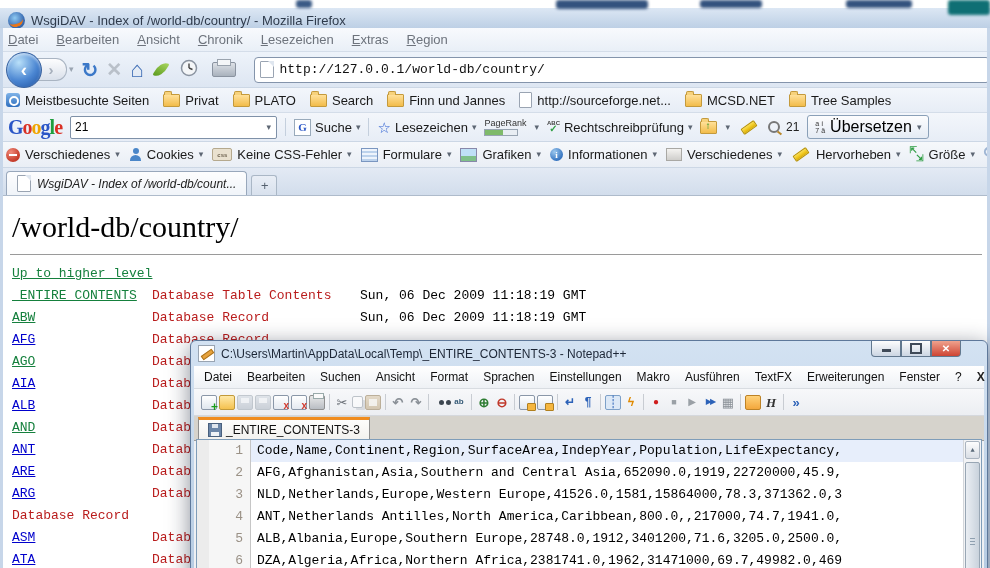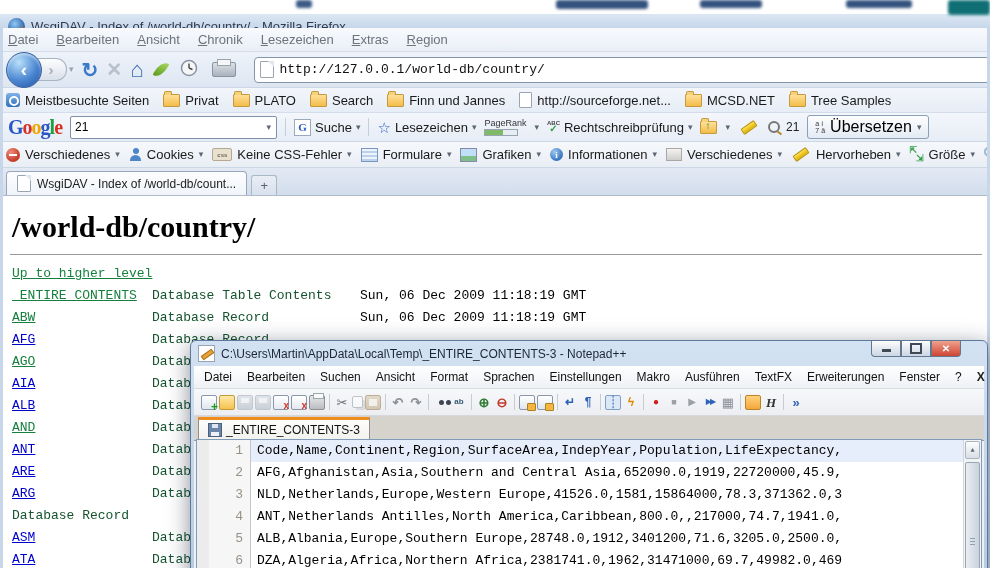--- a/index.html
+++ b/index.html
@@ -1,30 +1,30 @@
 <!DOCTYPE html>
 <html><head>
 <meta charset="utf-8">
 <style>
   html,body{margin:0;padding:0;width:990px;height:568px;overflow:hidden;background:#fff;
     font-family:"Liberation Sans",sans-serif;}
   #stage{position:relative;width:990px;height:568px;overflow:hidden;background:#fff;}
 
   
   .ff-row{position:absolute;left:0;right:0;display:flex;align-items:center;box-sizing:border-box;}
-  .ff-titlebar{top:14px;height:24px;background:linear-gradient(#dce7f4,#b7cbe2);padding-left:8px;gap:6px;}
+  .ff-titlebar{top:8px;height:24px;background:linear-gradient(#dce7f4,#b7cbe2);padding-left:8px;gap:6px;}
   .ff-title{font-size:13px;color:#2f3b4c;}
   .ff-menubar{top:28px;height:24px;background:linear-gradient(#f8fafd,#e9eff7);padding-left:8px;gap:18px;border-bottom:1px solid #d4dde9;}
   .ff-menu-item{font-size:13px;color:#6d737c;display:block;cursor:default;}
   .ff-menu-item::first-letter{text-decoration:underline;}
   .ff-navbar{top:52px;height:36px;background:linear-gradient(#eef3fa,#dde6f2);padding-left:6px;gap:8px;border-bottom:1px solid #ccd7e5;}
   .ff-bookmarks{top:88px;height:25px;background:linear-gradient(#f3f6fb,#e7edf6);padding-left:6px;gap:14px;border-bottom:1px solid #d4dde9;}
   .ff-google{top:113px;height:29px;background:linear-gradient(#f3f6fb,#e7edf6);padding-left:8px;gap:8px;border-bottom:1px solid #ccd7e5;}
   .ff-webdev{top:142px;height:26px;background:linear-gradient(#f6f8fb,#e9eef5);padding-left:6px;gap:9px;border-bottom:1px solid #ccd7e5;overflow:hidden;white-space:nowrap;}
-  .ff-tabbar{top:168px;height:28px;background:linear-gradient(#e3eaf4,#d2ddec);padding-left:6px;align-items:flex-end;border-bottom:1px solid #aebbcb;}
+  .ff-tabbar{top:168px;height:28px;background:linear-gradient(#e3eaf4,#d2ddec);padding-left:6px;align-items:flex-end;border-bottom:1px solid #aebbcb;font-style:italic;}
   .ff-content{position:absolute;top:196px;left:0;right:0;bottom:0;background:#fff;}
   .ff-edge{position:absolute;top:28px;bottom:0;width:3px;background:#c7d6e9;z-index:4;}
   .ff-edge.l{left:0}.ff-edge.r{right:0}
 
   
   .blob{position:absolute;border-radius:3px;filter:blur(1.5px);}
 
   
   .ff-logo{width:17px;height:17px;border-radius:50%;background:radial-gradient(circle at 40% 35%,#8ec9f2 0%,#3b6db3 60%,#28508c 100%);position:relative;flex:0 0 auto;}
   .ff-logo::after{content:"";position:absolute;left:1px;top:3px;width:14px;height:9px;border-bottom:3px solid #e8761a;border-radius:50%;transform:rotate(-18deg);}
@@ -106,28 +106,28 @@
   .wd-tools{width:13px;height:4px;background:#9fb6d4;border:1px solid #7a96c0;border-radius:2px;transform:rotate(45deg);margin:0 2px;position:relative;}
   .wd-tools::before{content:"";position:absolute;left:-4px;top:-2px;width:6px;height:6px;border:2px solid #9fb6d4;border-radius:50%;background:#eef2f8;}
 
   
   .ff-tab{display:flex;align-items:center;gap:6px;height:23px;padding:0 10px;background:linear-gradient(#fdfdfe,#f0f4f9);
     border:1px solid #98a7bb;border-bottom:none;border-radius:4px 4px 0 0;font-size:12px;color:#222;}
   .ff-newtab{width:24px;height:19px;margin-left:4px;border:1px solid #aab7c6;border-bottom:none;border-radius:3px 3px 0 0;
     background:linear-gradient(#e9eef6,#d8e1ed);color:#55616f;font-size:13px;display:flex;align-items:center;justify-content:center;}
 
   
-  .page-heading{font-family:"Liberation Serif",serif;font-weight:bold;font-size:30px;color:#000;margin:14px 0 10px 12px;}
+  .page-heading{font-family:"Liberation Serif",serif;font-weight:normal;font-size:30px;color:#000;margin:14px 0 10px 12px;}
   .page-hr{border:none;border-top:1px solid #9a9a9a;margin:0 8px 8px 10px;}
   .listing{font-family:"Liberation Mono","DejaVu Sans Mono",monospace;font-size:13px;line-height:22px;margin-left:12px;white-space:nowrap;}
   .listing a{color:#0000cc;text-decoration:underline;}
   .listing .visited a, a.visited{color:#15803d;}
   .lrow{display:flex;height:22px;}
   .lrow .nm{width:140px;flex:0 0 auto;}
-  .lrow .tp{width:208px;flex:0 0 auto;color:#14532d;}
+  .lrow .tp{width:208px;flex:0 0 auto;color:#b91c1c;}
   .lrow .dt{color:#000;}
 
   
   .npp{position:absolute;left:190px;top:340px;width:798px;height:260px;z-index:10;border-radius:6px 6px 0 0;
     background:linear-gradient(#d3e2f2,#b3c9e1);border:1px solid #5e789a;box-shadow:0 5px 22px rgba(15,25,45,.5);box-sizing:border-box;}
   .np-titlebar{height:25px;display:flex;align-items:center;gap:6px;padding-left:7px;}
   .np-title{font-size:12px;color:#1c2636;}
   .np-icon{width:15px;height:15px;background:#fff;border:1px solid #98a4b2;position:relative;flex:0 0 auto;}
   .np-icon::after{content:"";position:absolute;left:2px;top:6px;width:11px;height:3px;background:#e7a23c;border:1px solid #a9731f;transform:rotate(-35deg);}
   .np-buttons{position:absolute;top:0;right:26px;display:flex;}

